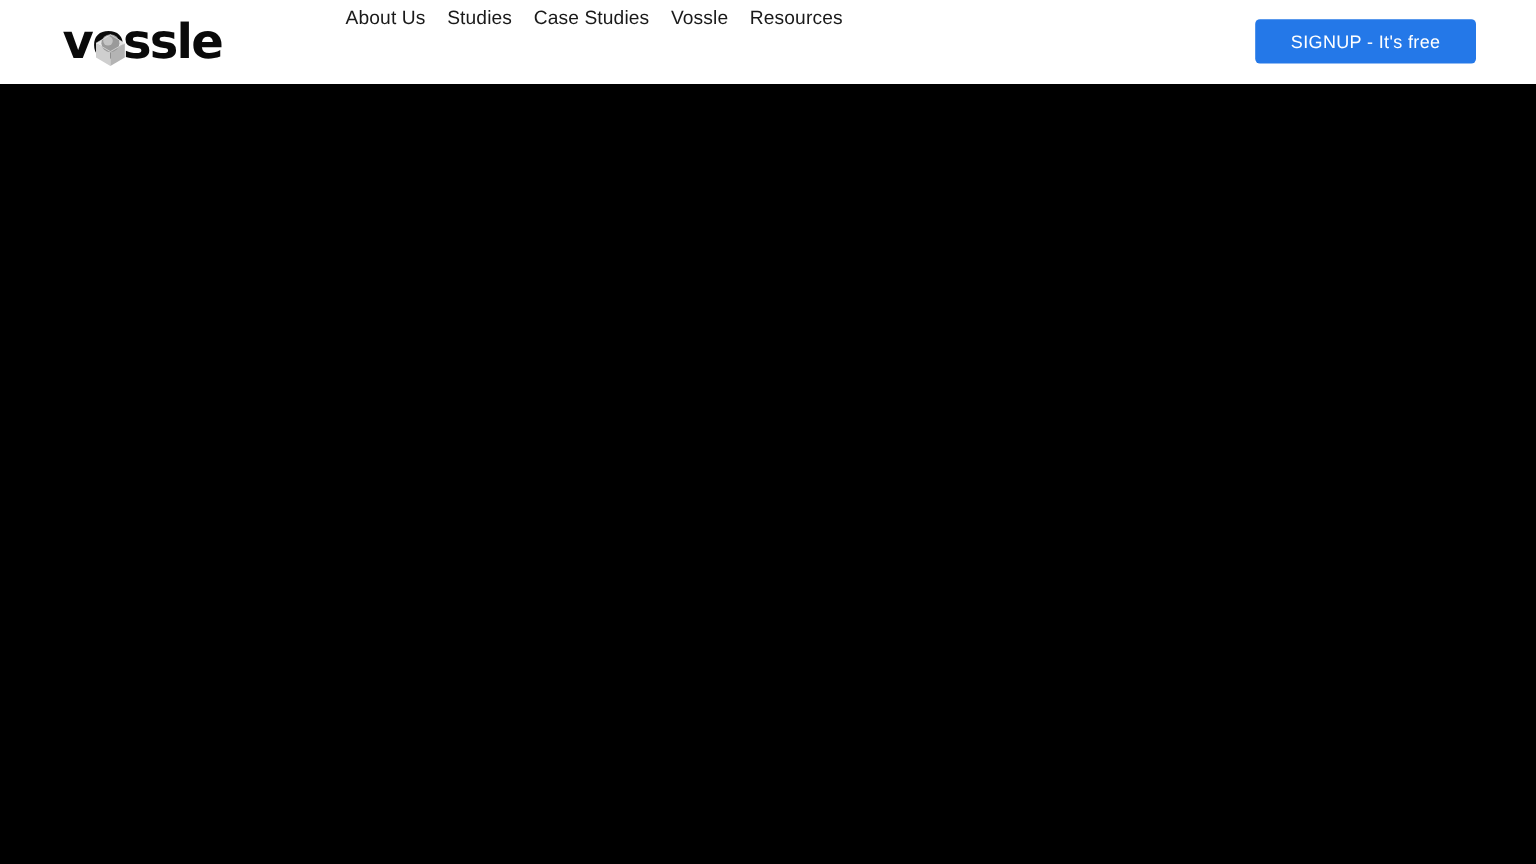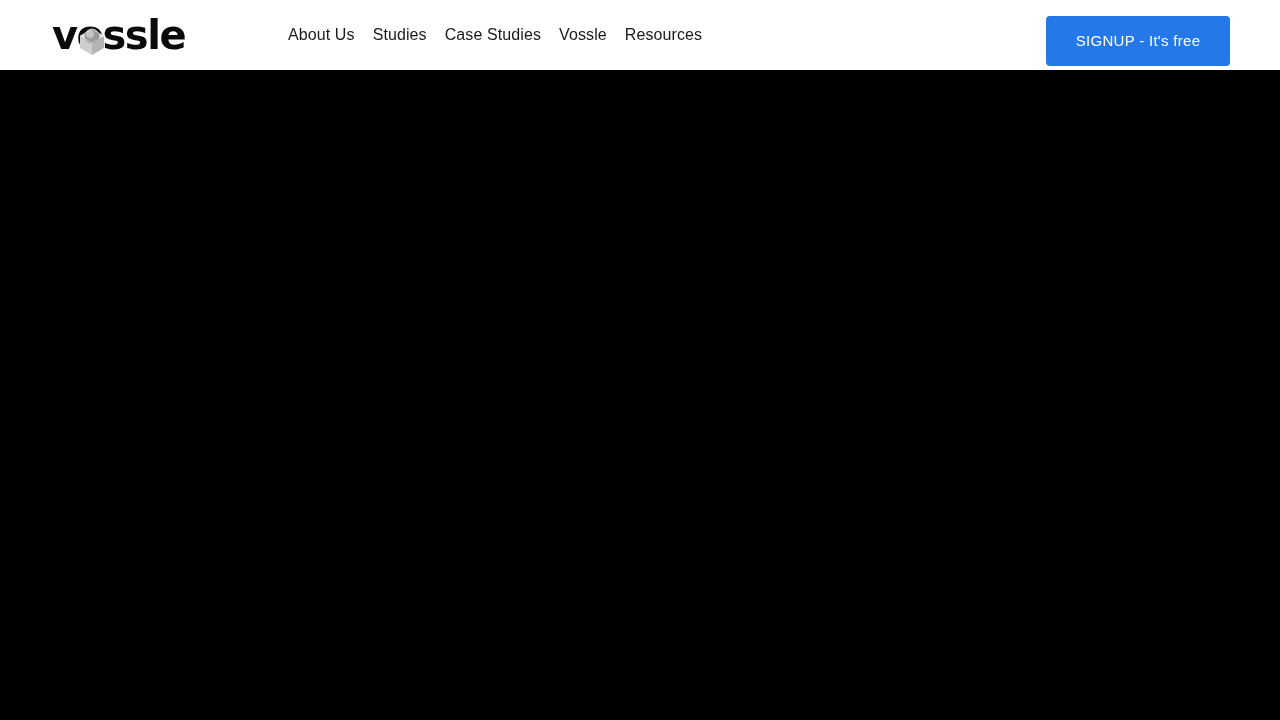--- a/index.html
+++ b/index.html
@@ -67,21 +67,21 @@
     pointer-events: none;
   }
 
   
   .main-nav {
     position: absolute;
     left: 279px;
     top: 0;
     height: 51px;
     display: flex;
-    align-items: flex-start;
+    align-items: flex-end;
   }
 
   .nav-link {
     display: inline-flex;
     align-items: center;
     height: 70px;
     padding: 0 15px;
     margin: 0 -6px;
     font-size: 16px;
     line-height: 1;
@@ -92,21 +92,21 @@
     white-space: nowrap;
     cursor: pointer;
   }
 
   
   .signup-button {
     position: absolute;
     left: 1046px;
     top: 16px;
     width: 184px;
-    height: 50px;
+    height: 37px;
     background: #2478e8;
     border: none;
     border-radius: 4px;
     color: #ffffff;
     font-family: "Liberation Sans", sans-serif;
     font-size: 15px;
     font-weight: 400;
     letter-spacing: 0.3px;
     line-height: 40px;
     text-align: center;

